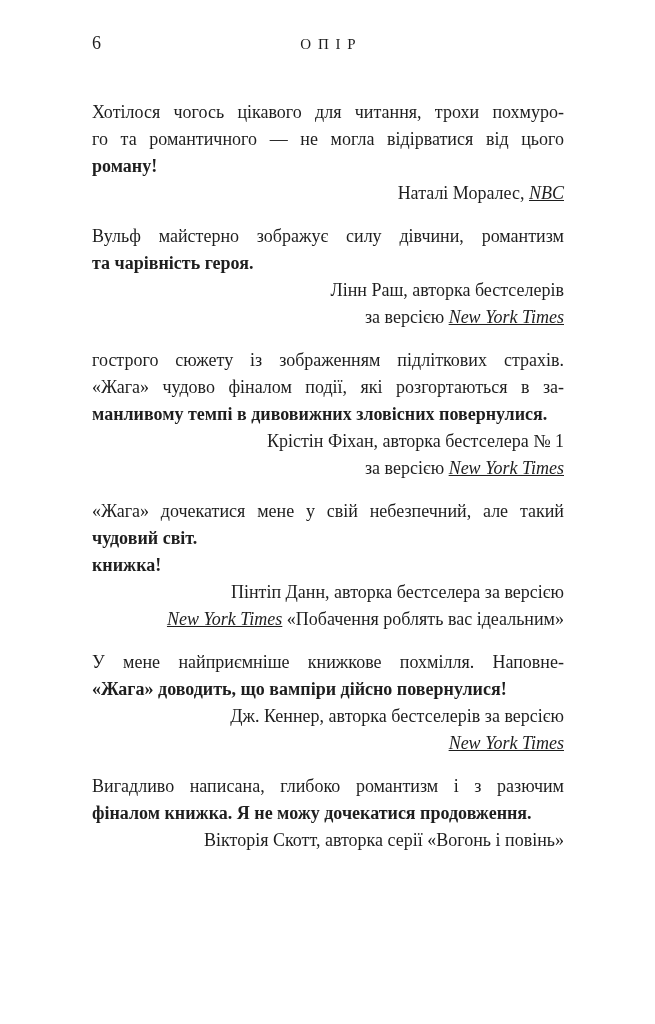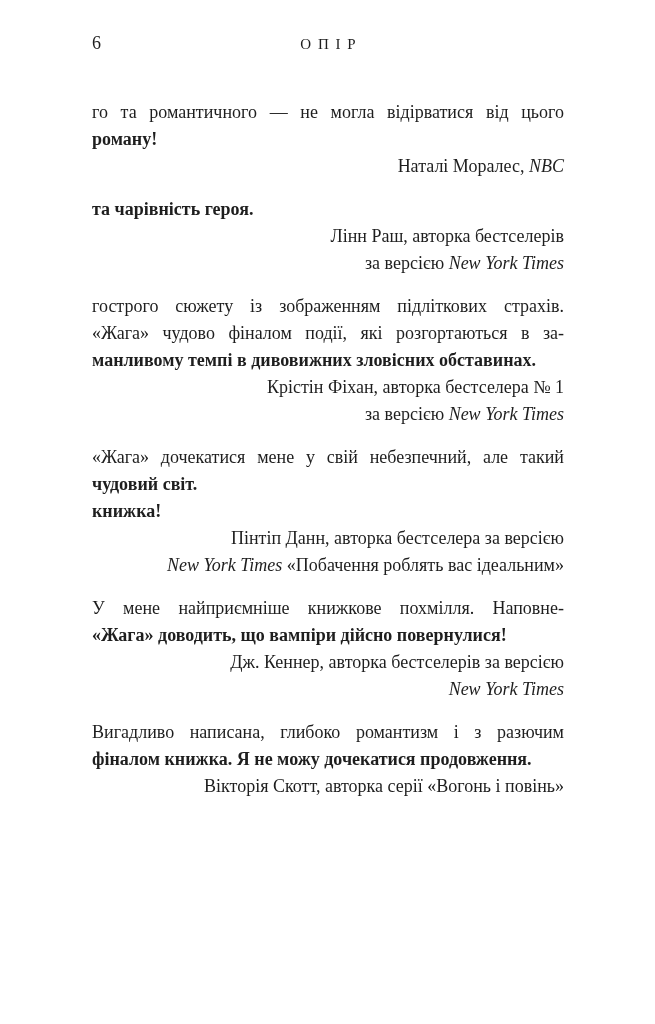--- a/index.html
+++ b/index.html
@@ -51,45 +51,47 @@
     text-align: justify;
     text-align-last: justify;
   }
   .line.para-last { text-align-last: left; font-weight: bold; }
   .line.indent { text-indent: 27px; }
   .attr-line {
     font-size: 18px;
     line-height: 27px;
     text-align: right;
   }
-  .attr-line em { font-style: italic; }
+  .attr-line em { font-style: italic; text-decoration: underline; }
 </style>
 </head>
 <body>
 
 <div class="page" style="background: rgb(255, 255, 255); color: rgb(30, 30, 30);">
   <div class="header">
     <span class="page-number">6</span>
     <span class="running-head">ОПІР</span>
   </div>
   <main class="content">
       <section class="quote-block">
+        <div class="line">Хотілося чогось цікавого для читання, трохи похмуро-</div>
         <div class="line">го та романтичного — не могла відірватися від цього</div>
         <div class="line para-last">роману!</div>
         <div class="attr-line"><span>Наталі Моралес, </span><em>NBC</em></div>
       </section>
       <section class="quote-block">
+        <div class="line">Вульф майстерно зображує силу дівчини, романтизм</div>
         <div class="line para-last">та чарівність героя.</div>
         <div class="attr-line"><span>Лінн Раш, авторка бестселерів</span></div>
         <div class="attr-line"><span>за версією </span><em>New York Times</em></div>
       </section>
       <section class="quote-block">
         <div class="line">гострого сюжету із зображенням підліткових страхів.</div>
         <div class="line">«Жага» чудово фіналом події, які розгортаються в за-</div>
-        <div class="line para-last">манливому темпі в дивовижних зловісних обставинах.</div>
+        <div class="line para-last">манливому темпі в дивовижних зловісних повернулися.</div>
         <div class="attr-line"><span>Крістін Фіхан, авторка бестселера № 1</span></div>
         <div class="attr-line"><span>за версією </span><em>New York Times</em></div>
       </section>
       <section class="quote-block">
         <div class="line">«Жага» дочекатися мене у свій небезпечний, але такий</div>
         <div class="line para-last">чудовий світ.</div>
         <div class="line para-last">книжка!</div>
         <div class="attr-line"><span>Пінтіп Данн, авторка бестселера за версією</span></div>
         <div class="attr-line"><em>New York Times</em><span> «Побачення роблять вас ідеальним»</span></div>
       </section>

